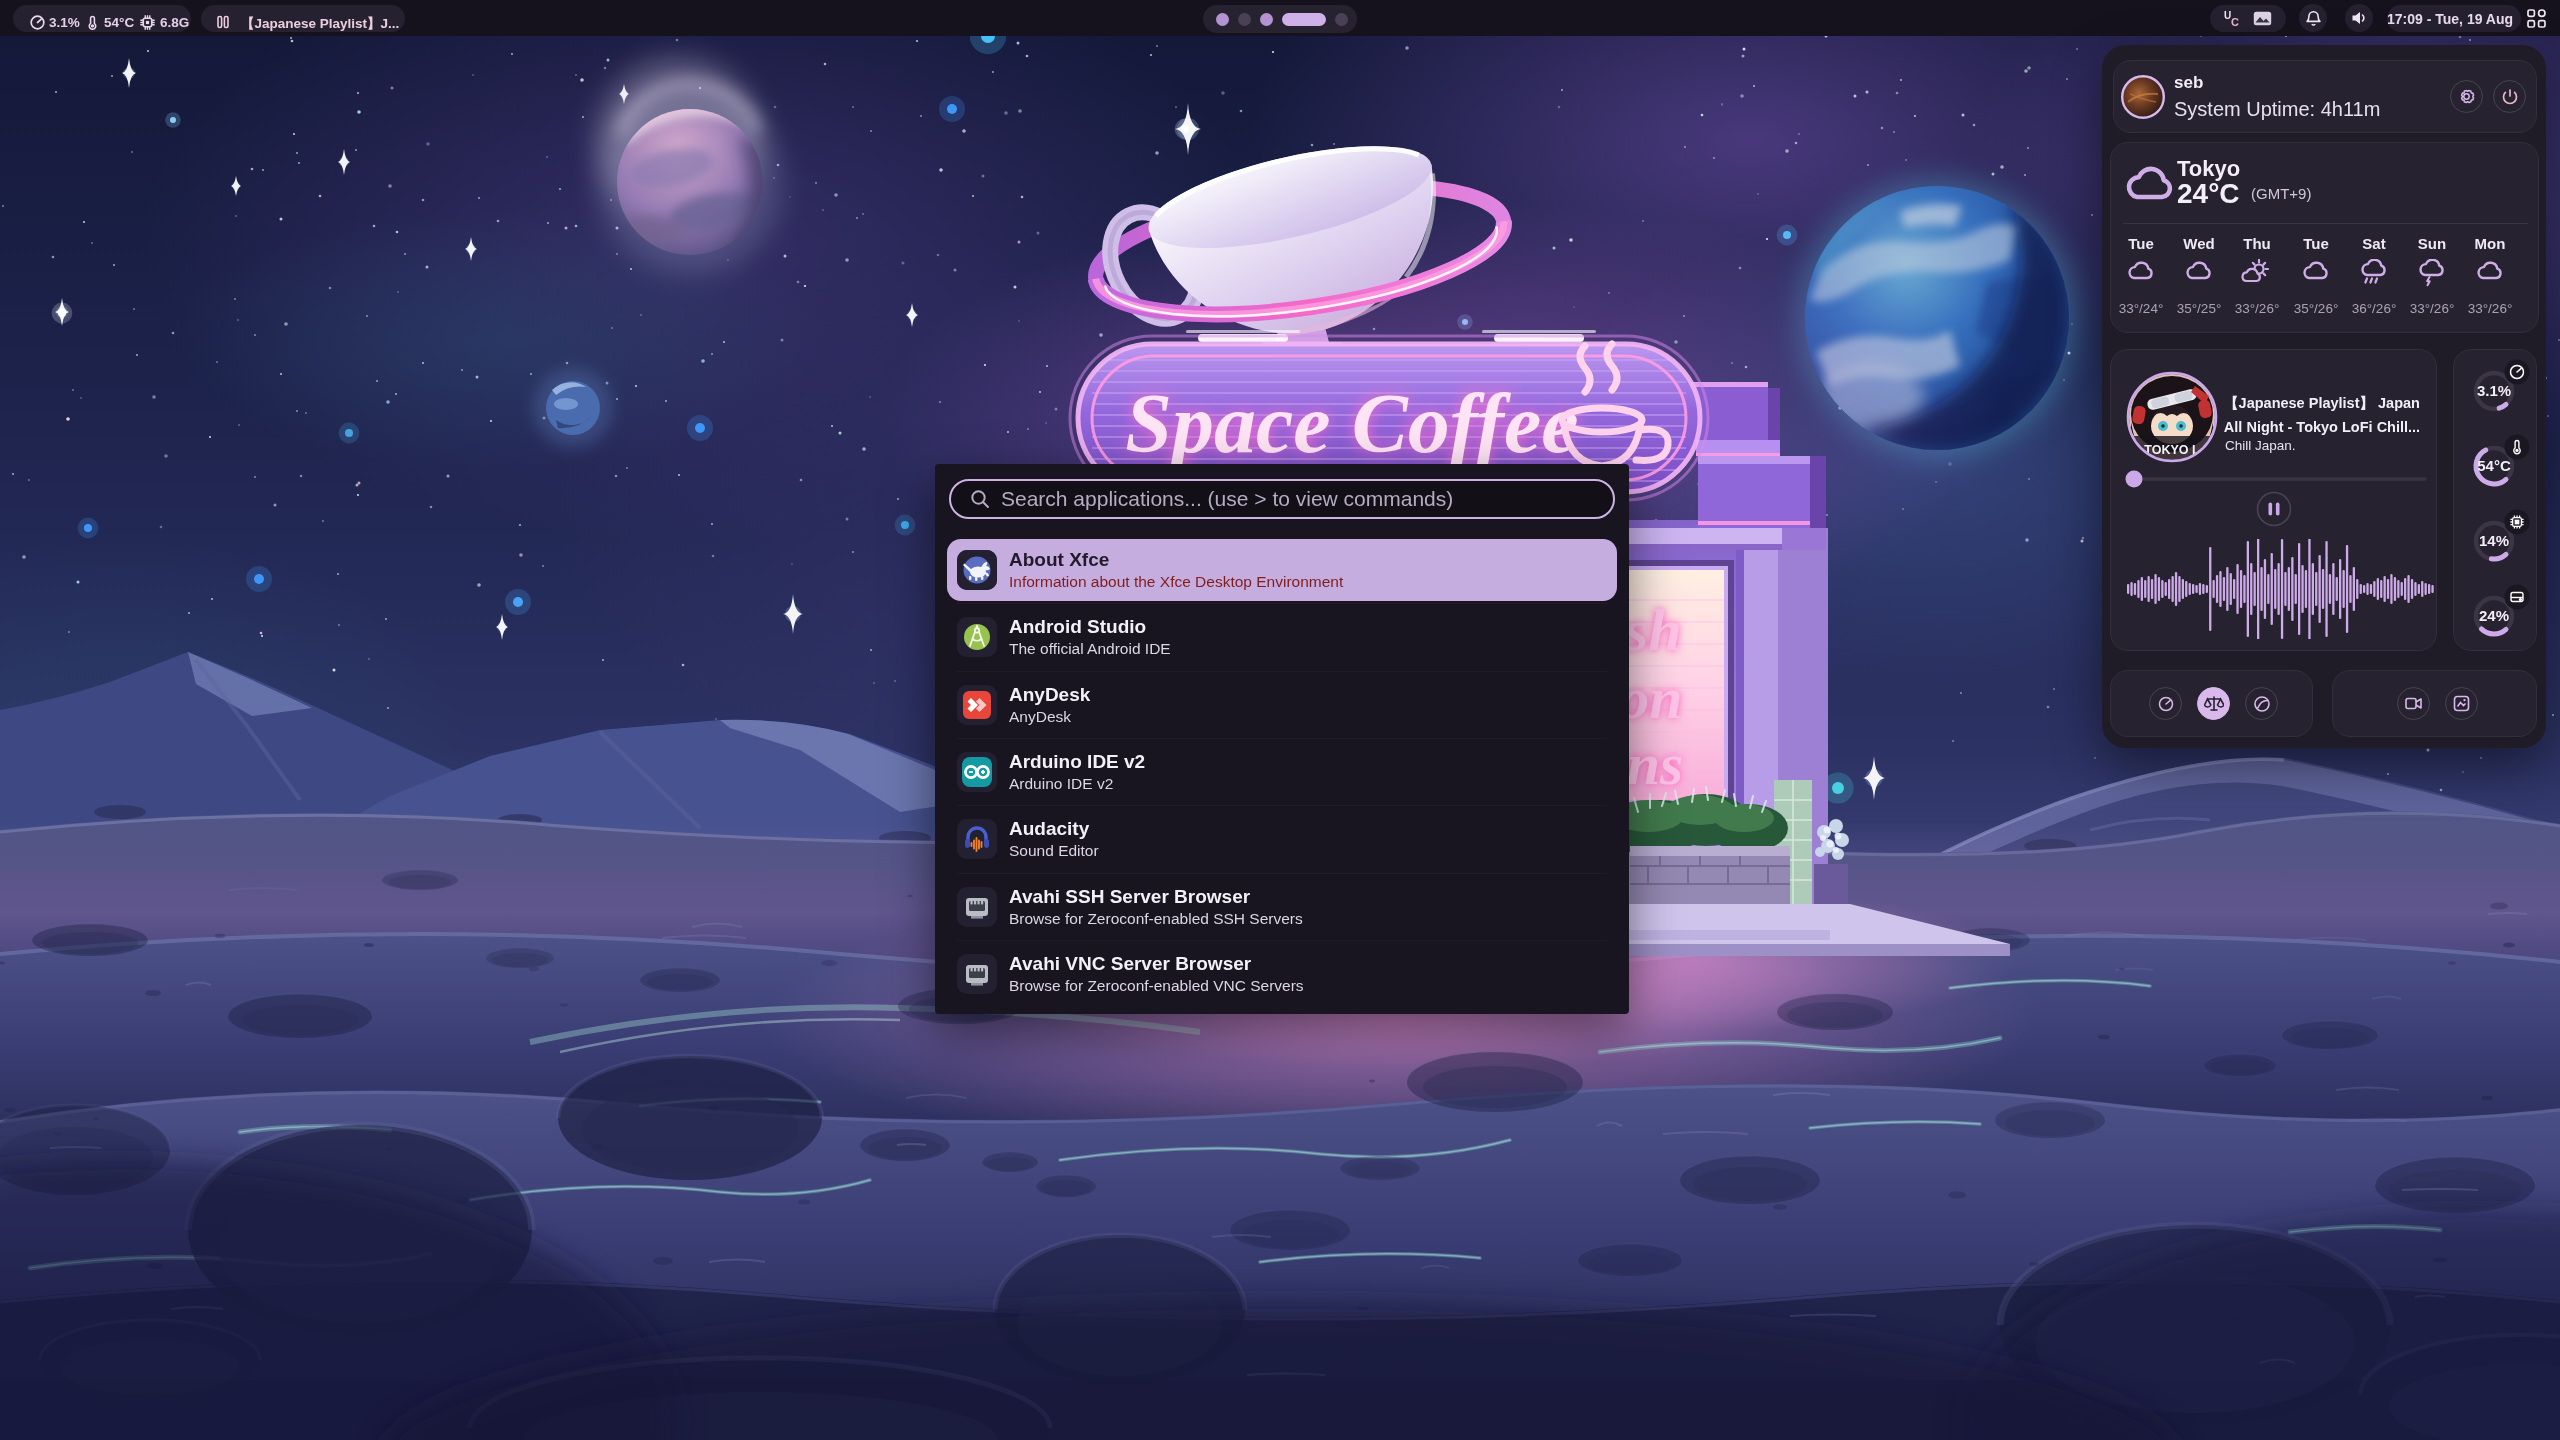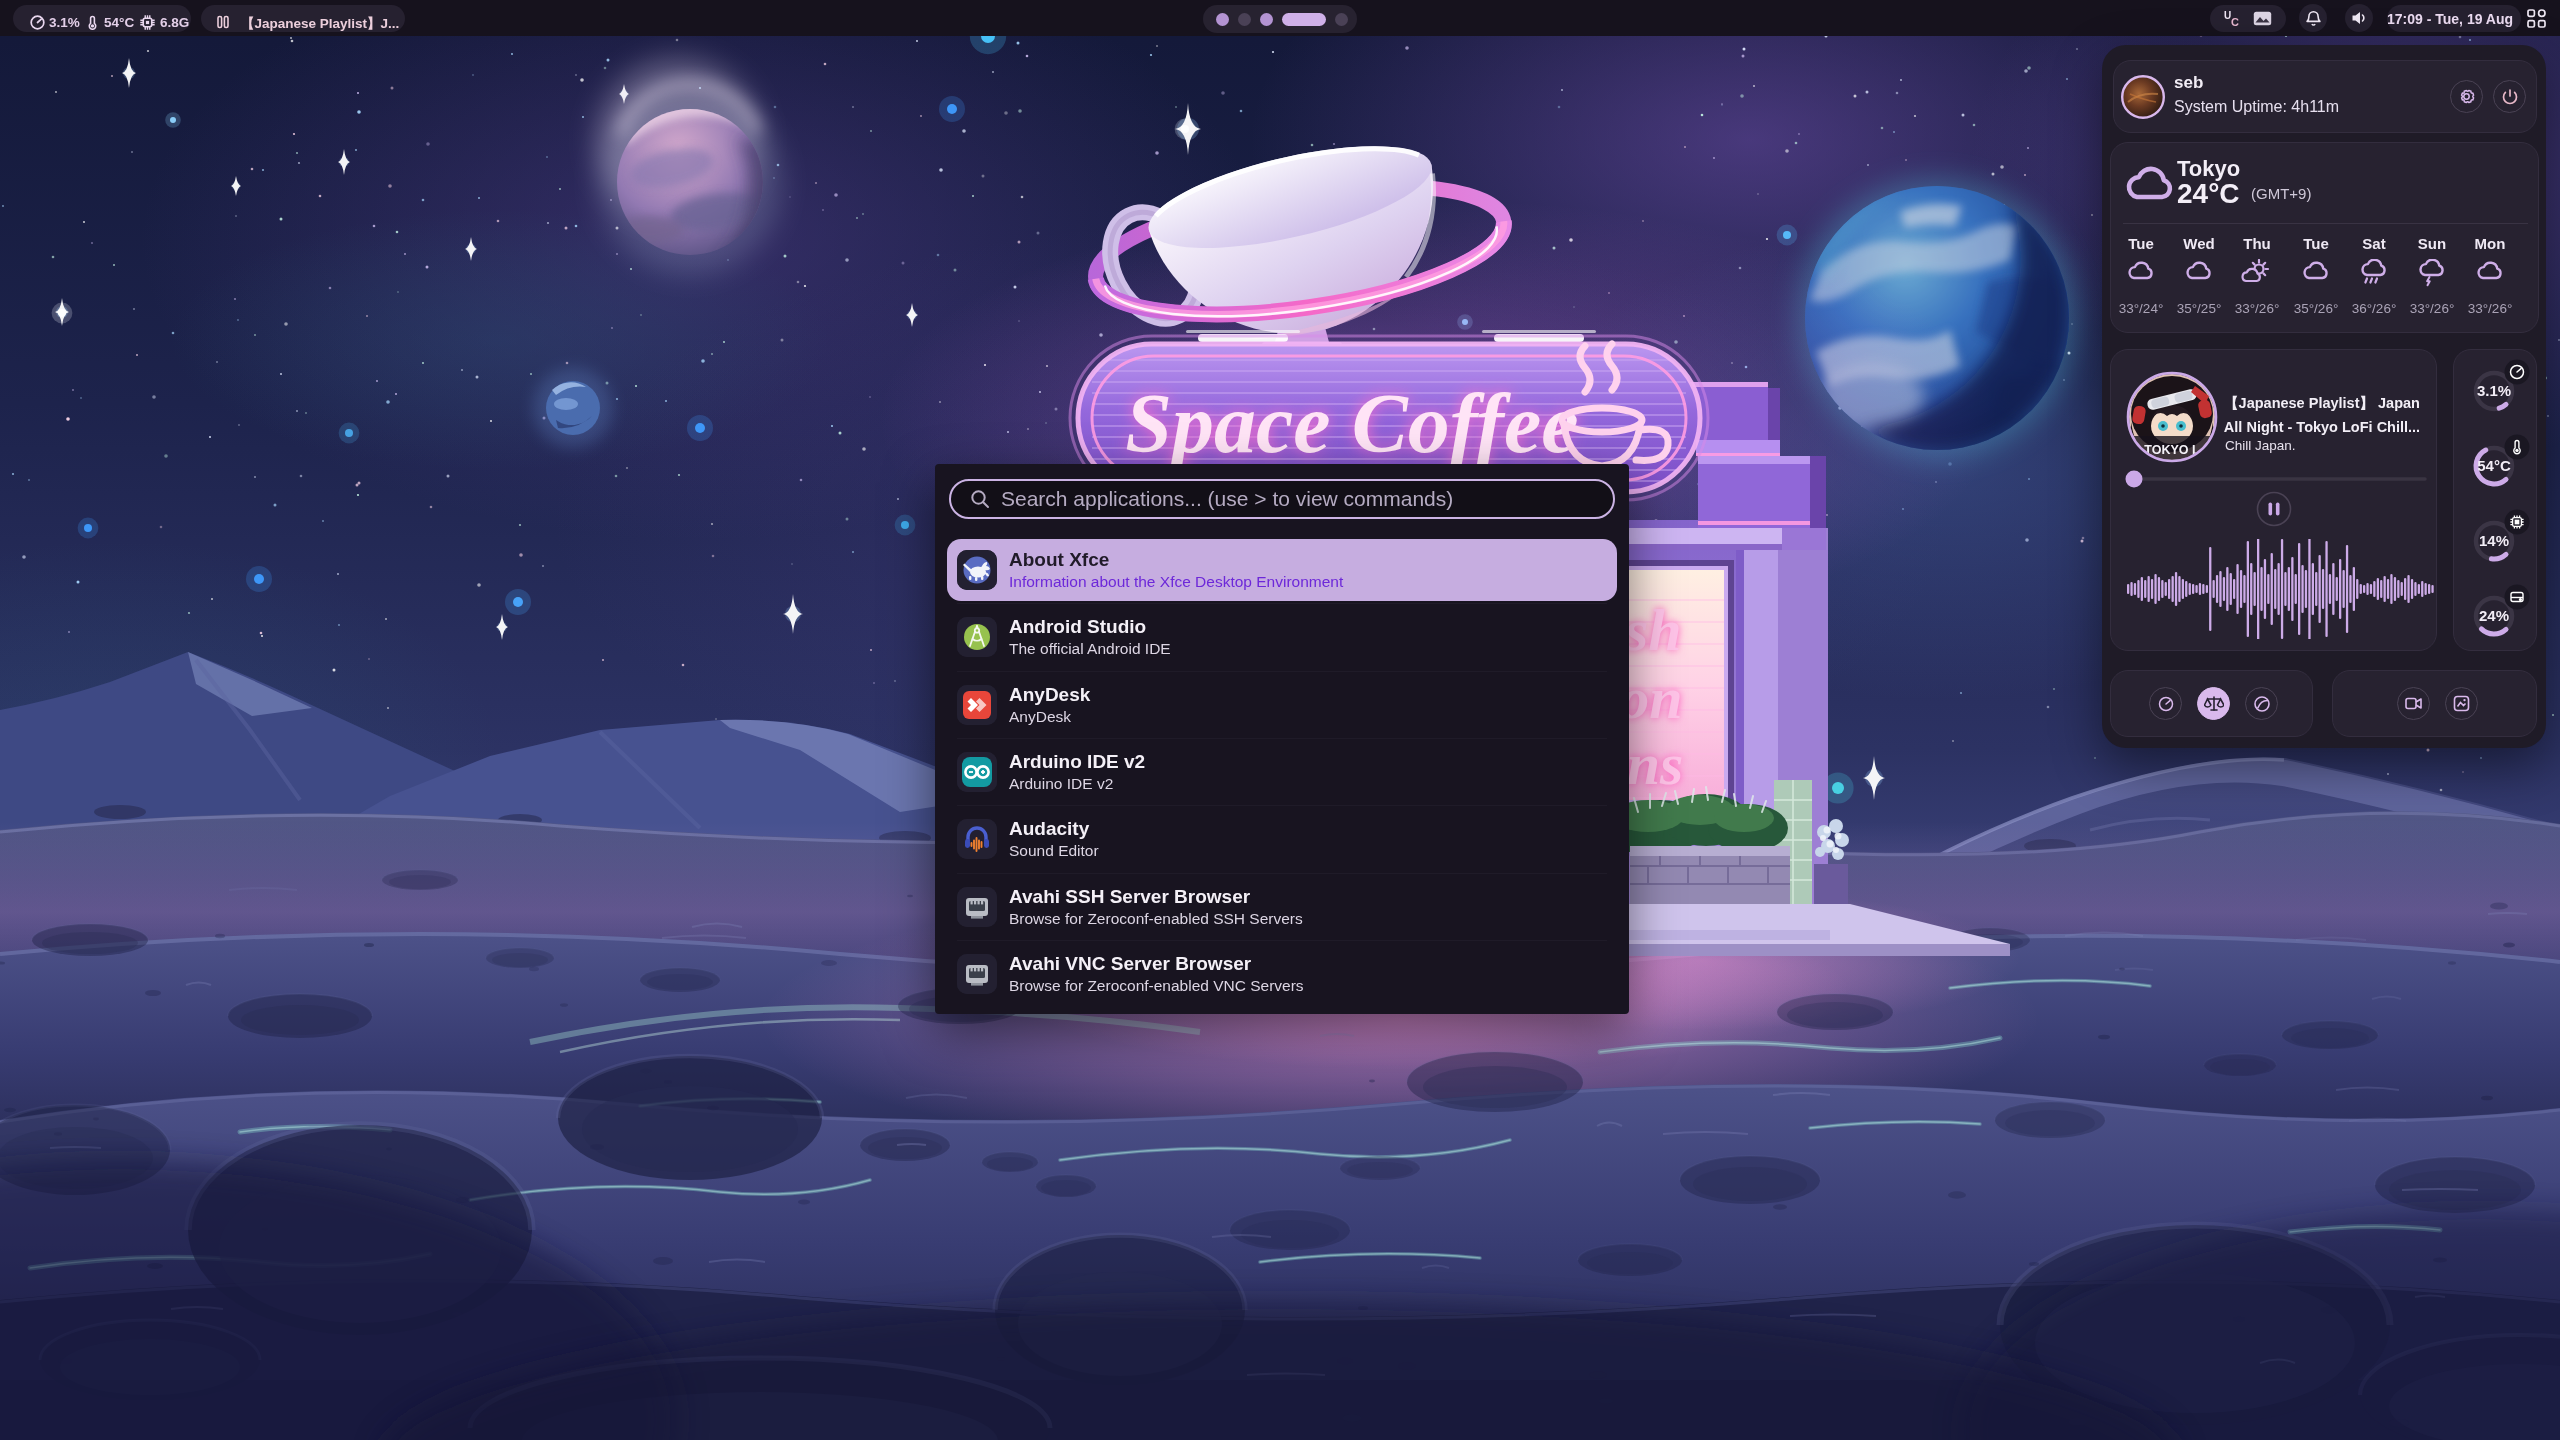--- a/index.html
+++ b/index.html
@@ -17,35 +17,35 @@
 
 #launcher{position:absolute;left:935px;top:464px;width:694px;height:550px;border-radius:4px;background:#181420;box-shadow:0 18px 50px rgba(0,0,0,.5)}
 #search{position:absolute;left:14px;top:15px;width:666px;height:40px;border-radius:20px;border:2px solid #cbb3e4;background:#120f17;display:flex;align-items:center;color:#b5abc2;font-size:21px}
 #search svg{margin:0 10px 0 18px}
 .row{position:absolute;left:12px;width:670px;height:62px;border-radius:14px;display:flex;align-items:center}
 .row .tile{width:40px;height:40px;border-radius:10px;background:#232031;margin:0 12px 0 10px;display:flex;align-items:center;justify-content:center;flex:0 0 auto}
 .row .tt{font-size:19px;font-weight:700;color:#f4f0f7;line-height:23px}
 .row .ts{font-size:15.5px;color:#ddd6e4;line-height:21px}
 .row.hl{background:#c6ade0}
 .row.hl .tt{color:#211b29}
-.row.hl .ts{color:#6d28d9}
+.row.hl .ts{color:#7f1d1d}
 .rsep{position:absolute;left:22px;width:650px;height:1px;background:#1f1b28}
 
 #panel{position:absolute;left:2102px;top:45px;width:444px;height:703px;border-radius:24px;background:#1f1b27;box-shadow:0 18px 50px rgba(0,0,0,.45)}
 .card{position:absolute;border-radius:18px;background:#272230;border:1px solid #332d3e}
 #ucard{left:11px;top:15px;width:424px;height:73px}
 #wcard{left:8px;top:97px;width:429px;height:191px}
 #mcard{left:8px;top:304px;width:327px;height:302px}
 #gcard{left:351px;top:304px;width:84px;height:302px}
 #bl{left:8px;top:625px;width:203px;height:67px}
 #br{left:230px;top:625px;width:205px;height:67px}
 .cbtn{position:absolute;width:33px;height:33px;border-radius:50%;border:1.5px solid #4a4254;display:flex;align-items:center;justify-content:center}
 .cbtn.fill{background:#d9b9ec;border-color:#d9b9ec}
 #ucard .nm{position:absolute;left:60px;top:12px;font-size:17px;font-weight:700;color:#f2edf6}
-#ucard .up{position:absolute;left:60px;top:37px;font-size:16px;color:#e6dfee}
+#ucard .up{position:absolute;left:60px;top:37px;font-size:20px;color:#e6dfee}
 .wtitle{position:absolute;left:66px;top:13px;font-size:22px;font-weight:700;color:#f3eef7}
 .wtemp{position:absolute;left:66px;top:35px;font-size:28px;font-weight:700;color:#f3eef7}
 .wgmt{position:absolute;left:140px;top:42px;font-size:15px;color:#cfc8d8}
 .wdiv{position:absolute;left:12px;top:80px;width:405px;height:1px;background:#393343}
 .fc{position:absolute;top:92px;width:58px;text-align:center}
 .fcd{font-size:15px;font-weight:700;color:#efe9f4}
 .fci{margin-top:7px}
 .fct{font-size:13.5px;color:#aaa3b6;margin-top:4px}
 #mcard .t1{position:absolute;left:102px;top:41px;width:218px;text-align:center;font-size:14.5px;font-weight:700;color:#f2eef6;line-height:24px;white-space:nowrap}
 #mcard .t2{position:absolute;left:114px;top:88px;font-size:13.5px;color:#e8e2ee}

